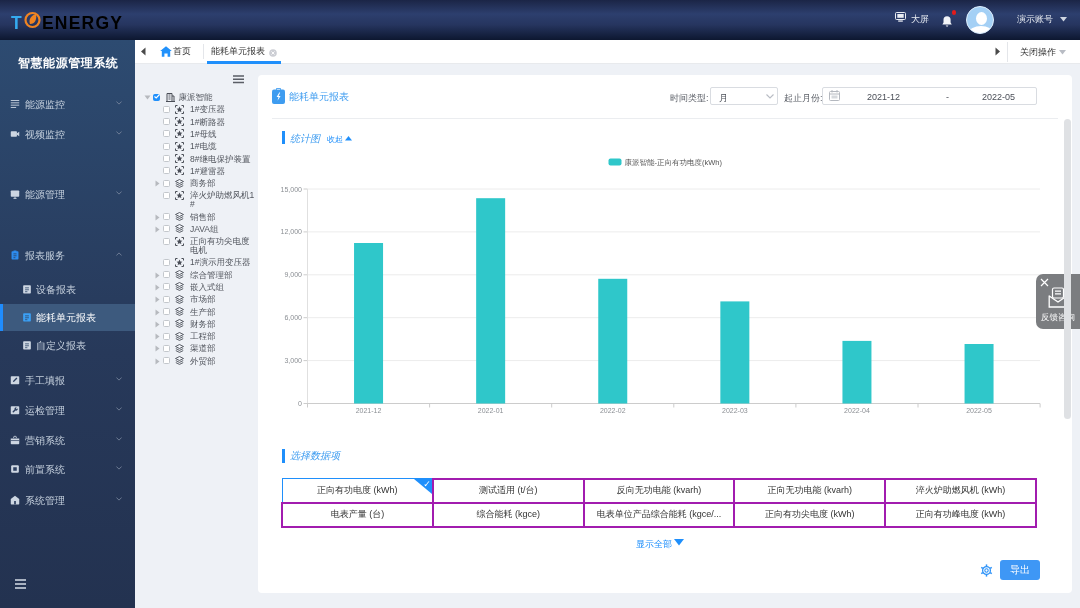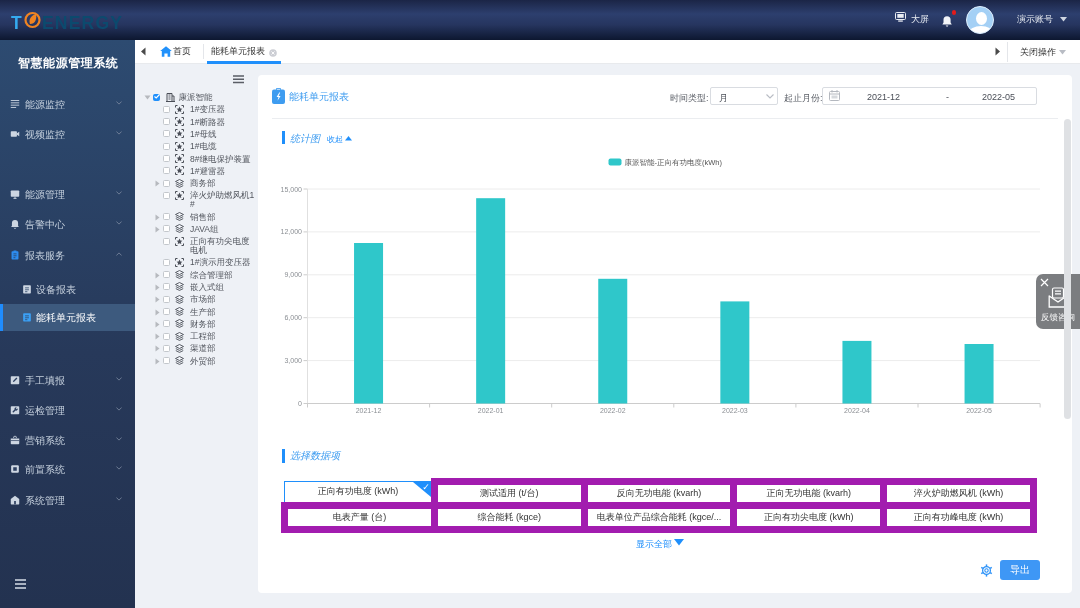--- a/index.html
+++ b/index.html
@@ -36,38 +36,38 @@
 
   
   #card { left:258px; top:75px; width:814px; height:518px; background:#fff; border-radius:4px; }
   #ct-title { left:289px; top:90px; font-size:10px; color:#3e9cf0; }
   .lbl { font-size:9px; color:#5a5e66; }
   .sec-h { font-size:10px; color:#3e9cf0;font-style:italic; }
   .sec-bar { width:3px; height:13px; background:#1f8ffb; }
 
   
   #dtable { left:281px; top:477.5px; width:756px; height:48px; border-collapse:collapse; table-layout:fixed; }
-  #dtable td { border:7px solid #a21caf; text-align:center; font-size:9px; color:#333; height:24px; position:relative; }
+  #dtable td { border:2px solid #a21caf; text-align:center; font-size:9px; color:#333; height:24px; position:relative; }
   #dtable td.sel { border:1px solid #1f8ffb; }
   #dtable td.sel::after { content:""; position:absolute; right:0; top:0; border-style:solid; border-width:0 18px 15px 0; border-color:transparent #1f8ffb transparent transparent; }
   #dtable td.sel .chk { position:absolute; right:1px; top:0px; color:#fff; font-size:9px; z-index:2; }
 
   .btn { background:#1f8ffb; color:#fff; font-size:10px; border-radius:3px; text-align:center; }
 </style>
 </head>
 <body>
 <div id="page">
 
   <div id="hdr" class="abs"></div>
   <div id="logo" class="abs" style="left:11px;top:12.5px;font-size:17.5px">T</div>
   <svg class="abs" style="left:23.5px;top:10px" width="17" height="20" viewBox="0 0 17 20">
       <circle cx="8.5" cy="10" r="7" fill="none" stroke="#f08422" stroke-width="2.2"></circle>
       <path d="M12 4 C6.2 5.8 4.6 10 6 14 C11.2 14 13 9 12 4Z" fill="#f08422"></path>
     </svg>
-  <div class="abs" style="left:42px;top:12.5px;font-weight:bold;font-size:17.5px;letter-spacing:1.2px;color:#0c4a6e">ENERGY</div>
+  <div class="abs" style="left:42px;top:12.5px;font-weight:bold;font-size:17.5px;letter-spacing:1.2px;color:#000000">ENERGY</div>
 
   <svg class="abs" style="left:895px;top:12px" width="11" height="10" viewBox="0 0 11 10">
       <rect x="0.5" y="0.5" width="10" height="7" rx="1" fill="none" stroke="#e8ecf2"></rect>
       <rect x="2.3" y="2" width="6.4" height="3.8" fill="#e8ecf2"></rect>
       <rect x="3.2" y="8.4" width="4.6" height="1.3" fill="#e8ecf2"></rect>
     </svg>
   <div class="abs hdr-txt" style="left:911px;top:13px">大屏</div>
   <svg class="abs" style="left:942px;top:15px" width="11" height="13" viewBox="0 0 11 13">
       <path d="M5 1.2 a3.6 3.6 0 0 1 3.6 3.6 V7.6 l1.2 1.8 H0.4 L1.5 7.6 V4.8 A3.6 3.6 0 0 1 5 1.2Z" fill="#f2f4f8"></path>
       <path d="M3.7 10.6 a1.4 1.4 0 0 0 2.7 0Z" fill="#f2f4f8"></path>
@@ -107,30 +107,20 @@
       <div class="mi" style="top:141.3px">
         <svg class="ic" viewBox="0 0 13 13">
           <rect x="1" y="2" width="11" height="8" rx="1" fill="#cdd6e2"></rect>
           <path d="M4.5 12.2 h4 M6.5 10 v2.2" stroke="#cdd6e2" stroke-width="1.2" fill="none"></path>
         </svg>
         <span class="txt">能源管理</span>
         <svg class="chev" viewBox="0 0 8 5">
           <path d="M0.5 0.5 L4 4 L7.5 0.5" fill="none" stroke="#7d8aa0" stroke-width="1.1"></path>
         </svg>
       </div>
-      <div class="mi" style="top:171.3px">
-        <svg class="ic" viewBox="0 0 13 13">
-          <path d="M6.5 1.2 a4 4 0 0 1 4 4 V8.8 l1 1.6 H1.5 L2.5 8.8 V5.2 a4 4 0 0 1 4-4Z" fill="#cdd6e2"></path>
-          <path d="M5.3 11.5 a1.3 1.3 0 0 0 2.4 0" stroke="#cdd6e2" stroke-width="1.2" fill="none"></path>
-        </svg>
-        <span class="txt">告警中心</span>
-        <svg class="chev" viewBox="0 0 8 5">
-          <path d="M0.5 0.5 L4 4 L7.5 0.5" fill="none" stroke="#7d8aa0" stroke-width="1.1"></path>
-        </svg>
-      </div>
       <div class="mi" style="top:201.7px">
         <svg class="ic" viewBox="0 0 13 13">
           <rect x="2" y="1.5" width="9" height="11" rx="1" fill="#2d8cf0"></rect>
           <rect x="4.5" y="0.5" width="4" height="2" rx="0.5" fill="#2d8cf0"></rect>
           <path d="M4.5 5 h4 M4.5 7.5 h4 M4.5 10 h2.5" stroke="#2a3f5f" stroke-width="1"></path>
         </svg>
         <span class="txt">报表服务</span>
         <svg class="chev" viewBox="0 0 8 5">
           <path d="M0.5 4.5 L4 1 L7.5 4.5" fill="none" stroke="#7d8aa0" stroke-width="1.1"></path>
         </svg>
@@ -141,20 +131,27 @@
           <path d="M4 5 h5 M4 7.5 h5 M4 10 h3" stroke="#344c6d" stroke-width="1.1"></path>
         </svg>
         <span class="txt">设备报表</span>
       </div>
       <div class="mi sub active" style="top:263.9px">
         <svg class="ic" viewBox="0 0 13 13">
           <rect x="1.5" y="1.5" width="10" height="11" rx="1" fill="#3ba0f5"></rect>
           <path d="M4 5 h5 M4 7.5 h5 M4 10 h3" stroke="#344c6d" stroke-width="1.1"></path>
         </svg>
         <span class="txt">能耗单元报表</span>
+      </div>
+      <div class="mi sub" style="top:291.9px">
+        <svg class="ic" viewBox="0 0 13 13">
+          <rect x="1.5" y="1.5" width="10" height="11" rx="1" fill="#cdd6e2"></rect>
+          <path d="M4 5 h5 M4 7.5 h5 M4 10 h3" stroke="#344c6d" stroke-width="1.1"></path>
+        </svg>
+        <span class="txt">自定义报表</span>
       </div>
       <div class="mi" style="top:326.6px">
         <svg class="ic" viewBox="0 0 13 13">
           <rect x="1" y="1.5" width="11" height="10.5" rx="1" fill="#cdd6e2"></rect>
           <path d="M3.8 9.2 l0.4-1.6 4.2-4.2 1.2 1.2 -4.2 4.2Z" fill="#2c3f60"></path>
         </svg>
         <span class="txt">手工填报</span>
         <svg class="chev" viewBox="0 0 8 5">
           <path d="M0.5 0.5 L4 4 L7.5 0.5" fill="none" stroke="#7d8aa0" stroke-width="1.1"></path>
         </svg>

